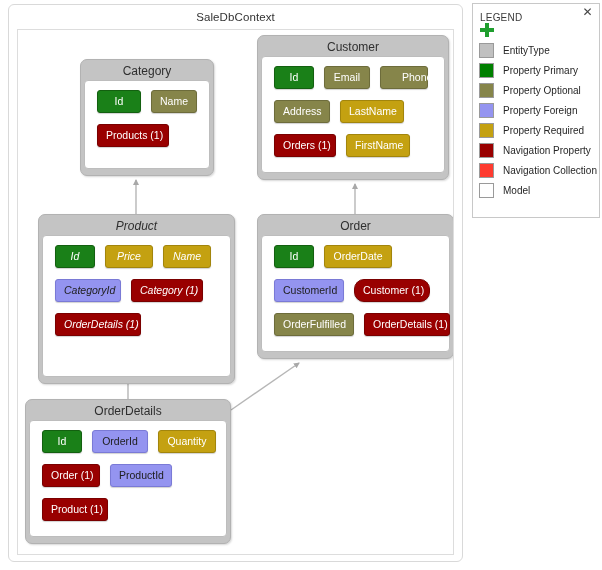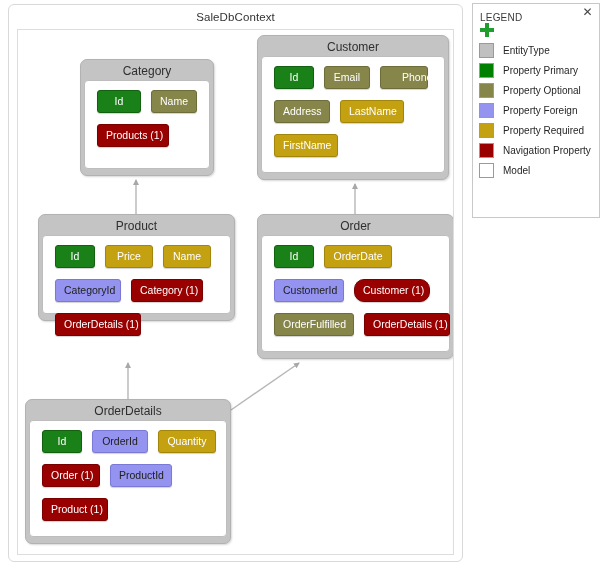--- a/index.html
+++ b/index.html
@@ -241,25 +241,26 @@
             <div class="prop-row">
               <span class="prop primary" style="width: 40px;">Id</span>
               <span class="prop optional" style="width: 46px;">Email</span>
               <span class="prop optional" style="width: 48px; padding-left: 21px;">Phone</span>
             </div>
             <div class="prop-row">
               <span class="prop optional" style="width: 56px;">Address</span>
               <span class="prop required" style="width: 64px;">LastName</span>
             </div>
             <div class="prop-row">
+              <span class="prop navigation" style="width: 62px;">Orders (1)</span>
               <span class="prop required" style="width: 64px;">FirstName</span>
             </div>
           </div>
         </div>
-        <div class="entity" style="left: 20px; top: 184px; width: 197px; height: 107px;">
+        <div class="entity" style="left: 20px; top: 184px; width: 197px; height: 170px; font-style: italic;">
           <div class="entity-header">Product</div>
           <div class="entity-body">
             <div class="prop-row">
               <span class="prop primary" style="width: 40px;">Id</span>
               <span class="prop required" style="width: 48px;">Price</span>
               <span class="prop required" style="width: 48px;">Name</span>
             </div>
             <div class="prop-row">
               <span class="prop foreign" style="width: 66px;">CategoryId</span>
               <span class="prop navigation" style="width: 72px;">Category (1)</span>
@@ -332,17 +333,21 @@
       </div>
       <div class="legend-item">
         <span class="legend-swatch" style="background: rgb(196, 161, 17);"></span>
         <span class="legend-label">Property Required</span>
       </div>
       <div class="legend-item">
         <span class="legend-swatch" style="background: rgb(153, 0, 0);"></span>
         <span class="legend-label">Navigation Property</span>
       </div>
       <div class="legend-item">
+        <span class="legend-swatch" style="background: rgb(255, 59, 48);"></span>
+        <span class="legend-label">Navigation Collection</span>
+      </div>
+      <div class="legend-item">
         <span class="legend-swatch" style="background: rgb(255, 255, 255);"></span>
         <span class="legend-label">Model</span>
       </div>
     </div>
 </div>
 
 </body></html>

